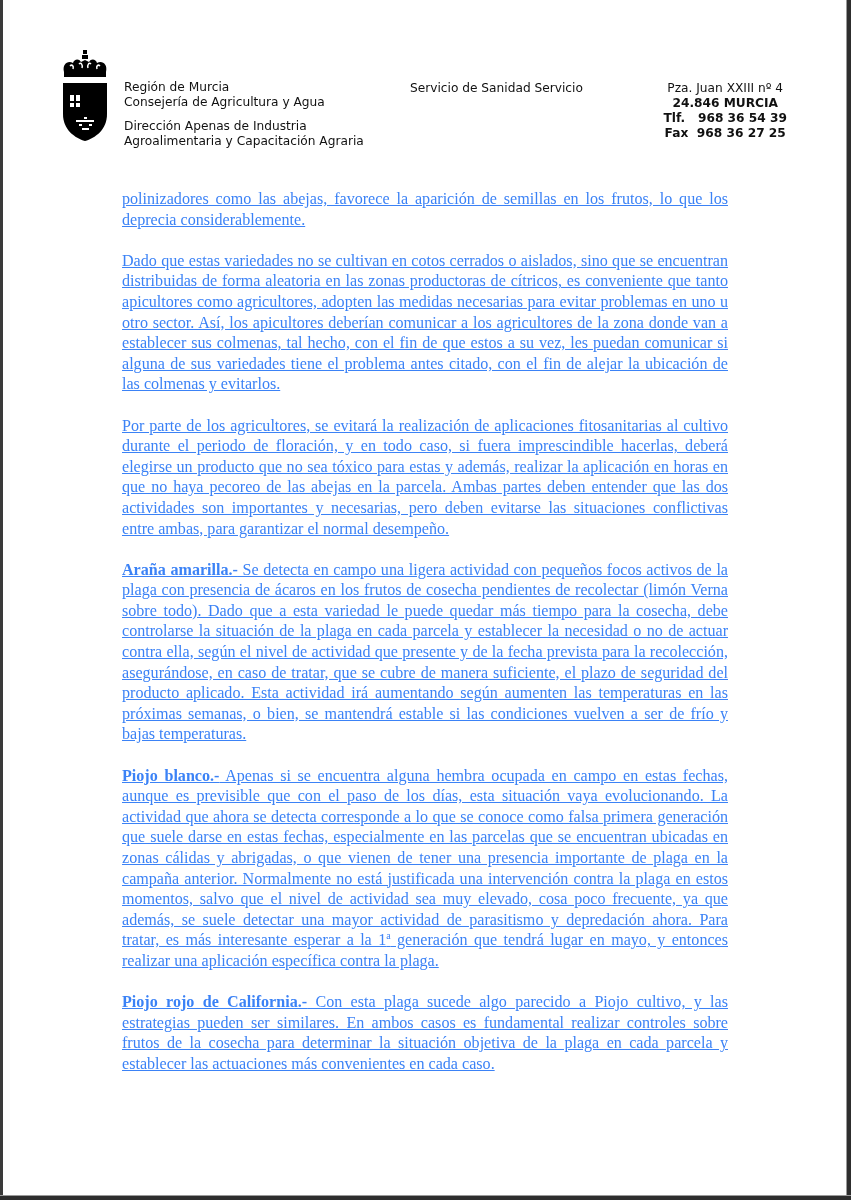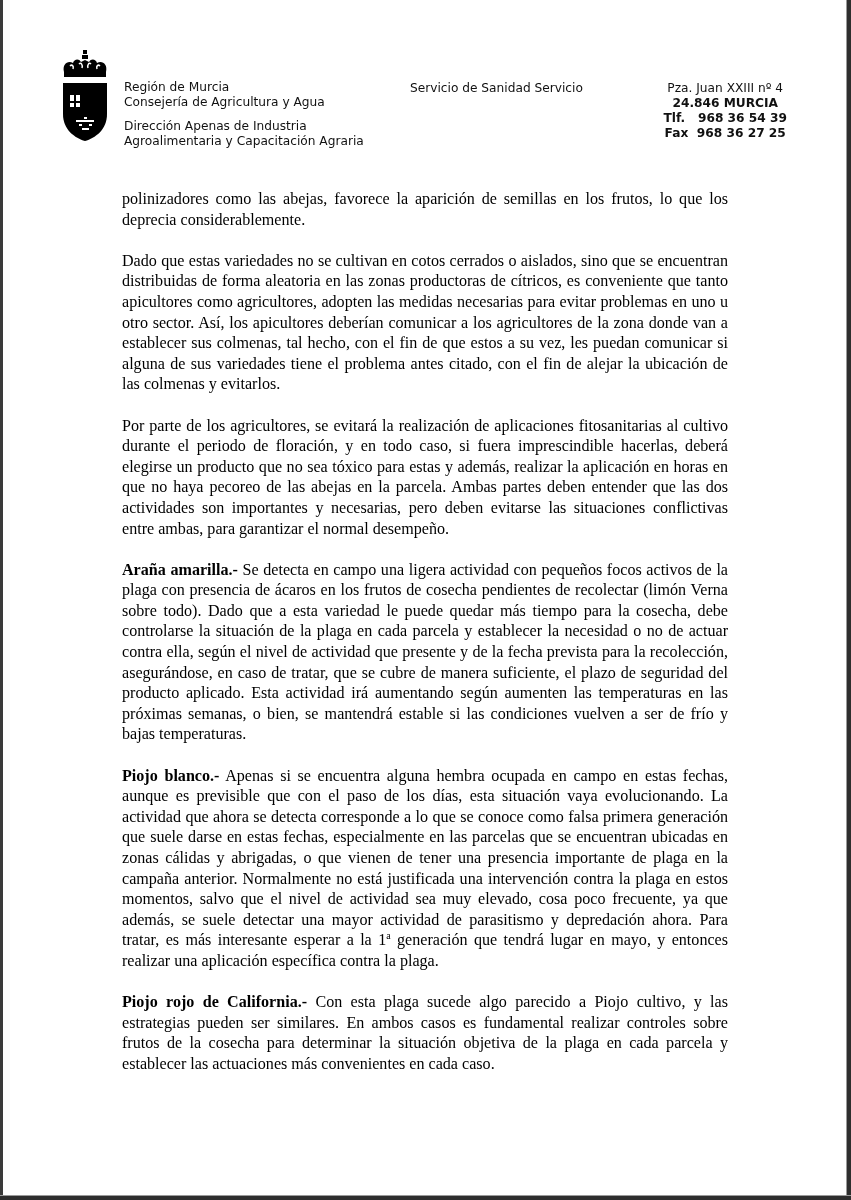--- a/index.html
+++ b/index.html
@@ -18,21 +18,21 @@
   .org { left: 124px; top: 80px; }
   .org .gap { height: 9px; }
   .service { left: 410px; top: 81px; }
   .address { right: 64px; top: 81px; text-align: center; }
   .address .bold { font-weight: bold; }
   .address .row { white-space: pre; font-weight: bold; }
 
   .body {
     position: absolute; left: 122px; top: 189px; width: 606px;
     font-family: "Liberation Serif", serif; font-size: 16.1px; line-height: 20.6px;
-    color: #000000; text-align: justify;
+    color: #3b82f6; text-align: justify; text-decoration: underline;
   }
   .body p { margin: 0 0 20.6px 0; }
   .body b { font-weight: bold; }
   sup { font-size: 10px; line-height: 0; vertical-align: 6px; }
 </style>
 </head>
 <body>
 
 <div class="frame">
   <div class="frame-left"></div>

